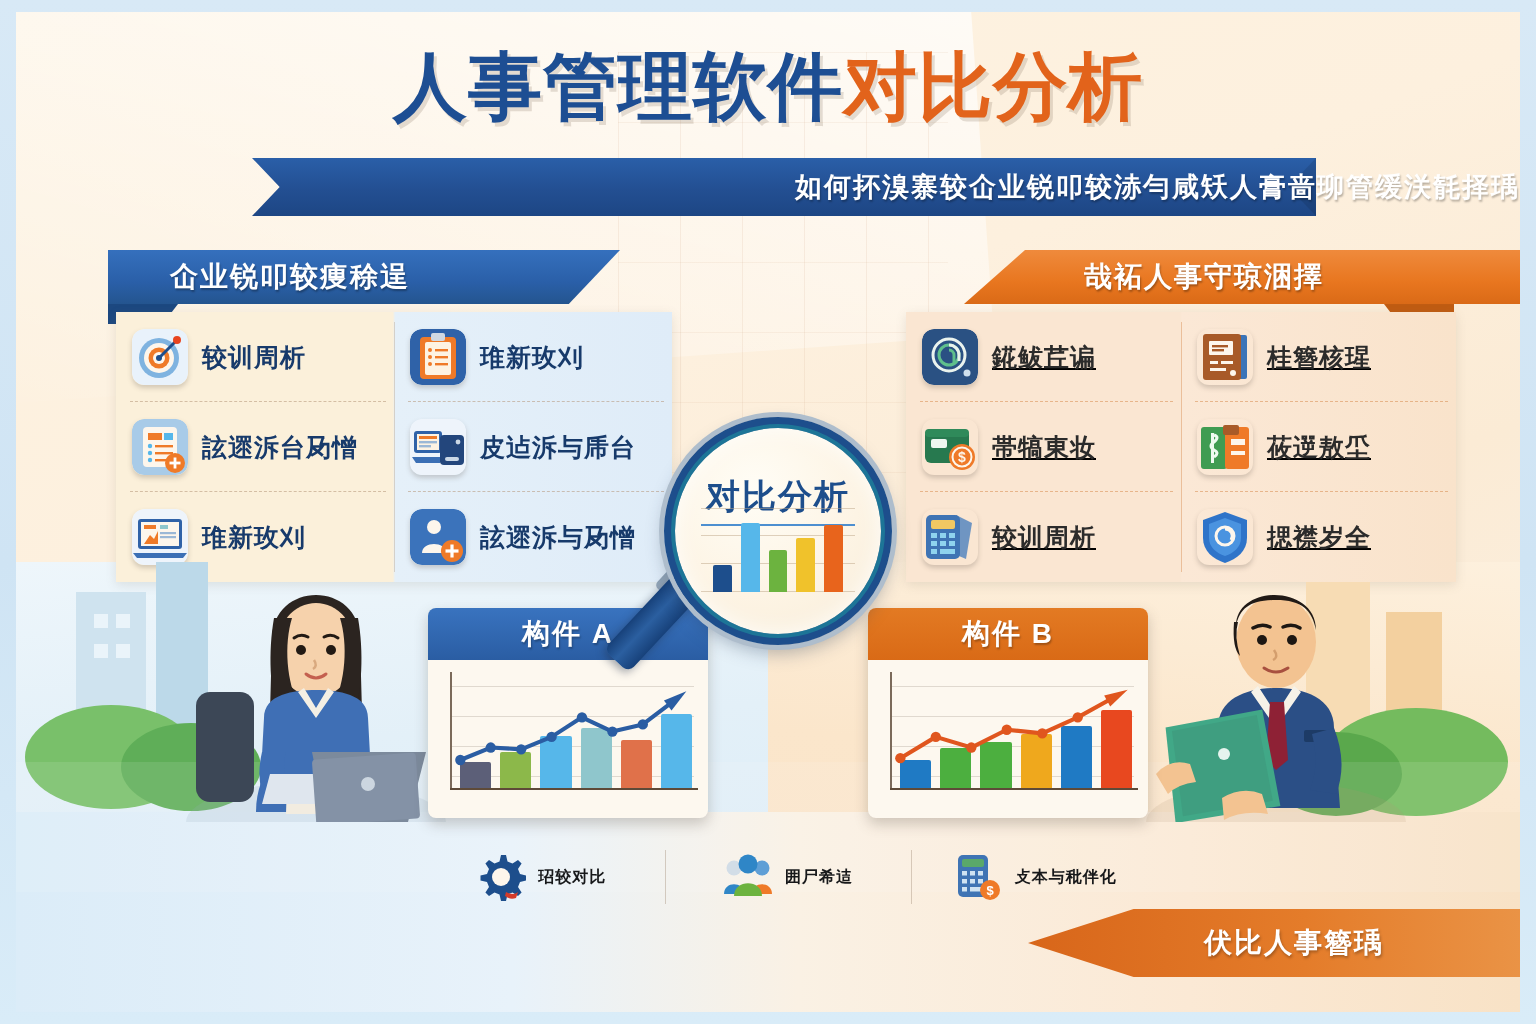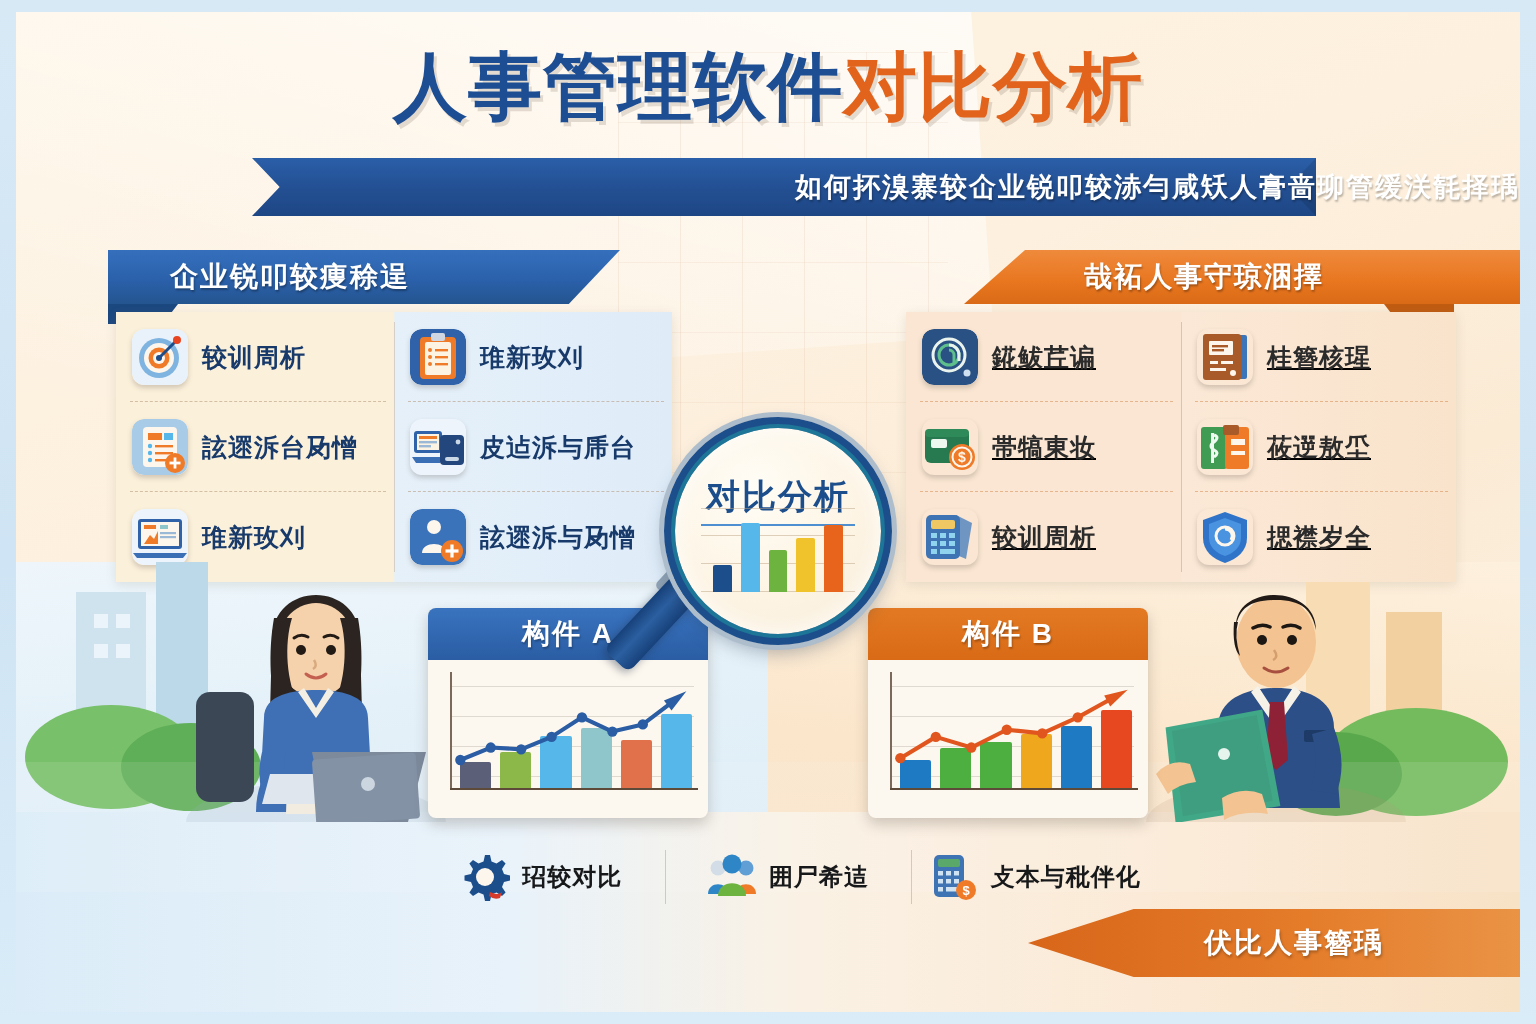--- a/index.html
+++ b/index.html
@@ -196,21 +196,21 @@
   .woman{left:150px;width:300px;height:300px;}
   .man{left:1110px;width:300px;height:300px;}
 
   
   .botrow{position:absolute;left:402px;top:826px;width:740px;height:78px;
           display:flex;align-items:center;z-index:30;}
   .botcell{flex:1;display:flex;align-items:center;justify-content:center;gap:12px;
            position:relative;height:100%;}
   .botcell + .botcell:before{content:"";position:absolute;left:0;top:12px;bottom:12px;
            width:1px;background:rgba(170,150,130,.45);}
-  .botcell .blabel{font-size:24px;font-weight:bold;color:#17181a;letter-spacing:1px;white-space:nowrap;}
+  .botcell .blabel{font-size:16px;font-weight:bold;color:#17181a;letter-spacing:1px;white-space:nowrap;}
   .bico{width:50px;height:50px;flex:0 0 50px;position:relative;}
 
   
   .arrow{position:absolute;top:897px;height:68px;display:flex;align-items:center;
          color:#fff;font-size:28px;font-weight:bold;letter-spacing:2px;white-space:nowrap;
          text-shadow:1px 2px 3px rgba(0,0,0,.3);z-index:35;}
   .arrow-left{
     left:88px;width:434px;padding-left:92px;
     background:linear-gradient(90deg,#2f66b0 0%,#2a5da3 55%,#1d4a86 100%);
     clip-path:polygon(0 0,78% 0,78% -14%,100% 50%,78% 114%,78% 100%,0 100%,5% 50%);

